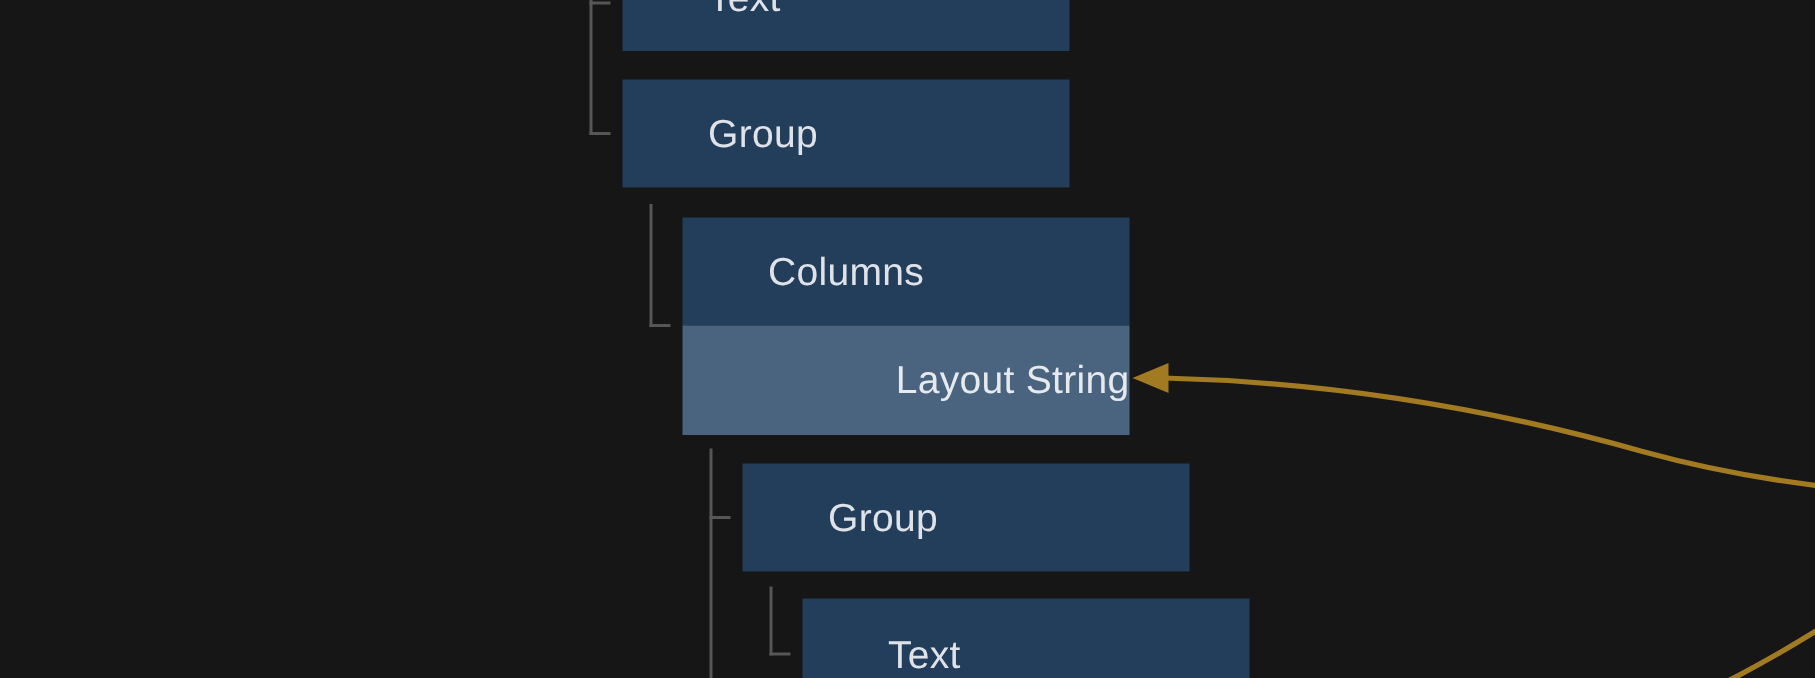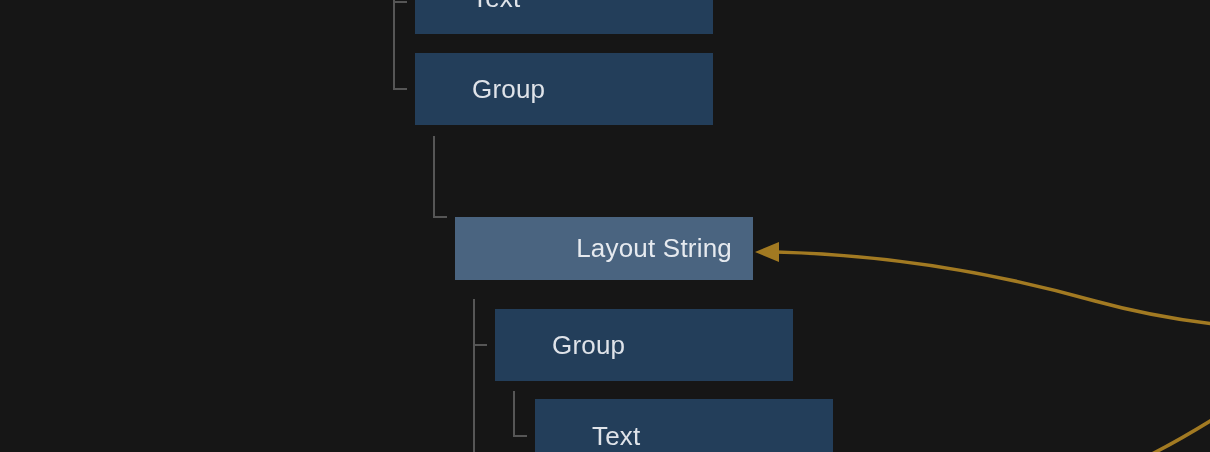--- a/index.html
+++ b/index.html
@@ -30,27 +30,26 @@
     color: #dfe3e9;
     font-size: 26px;
     font-weight: 400;
     letter-spacing: 0.2px;
     white-space: nowrap;
     margin-left: 36px;
   }
   .property-row {
     position: absolute;
     width: 298px;
-    height: 63px;
+    height: 73px;
     background: #4a6480;
     display: flex;
     align-items: center;
     justify-content: flex-end;
     box-sizing: border-box;
-    padding-right: 21px;
   }
   .property-row .label {
     color: #e6eaef;
     font-size: 26px;
     font-weight: 400;
     letter-spacing: 0.2px;
     white-space: nowrap;
   }
   .connector {
     position: absolute;
@@ -91,20 +90,23 @@
   <div class="connector h" style="left:513px; top:435px;"></div>
 
   <div class="node" id="node-text-1">
     <span class="label">Text</span>
   </div>
 
   <div class="node" id="node-group-1">
     <span class="label">Group</span>
   </div>
 
+  <div class="node" id="node-columns">
+    <span class="label">Columns</span>
+  </div>
 
   <div class="property-row" id="row-layout-string">
     <span class="label">Layout String</span>
   </div>
 
   <div class="node" id="node-group-2">
     <span class="label">Group</span>
   </div>
 
   <div class="node" id="node-text-2">

